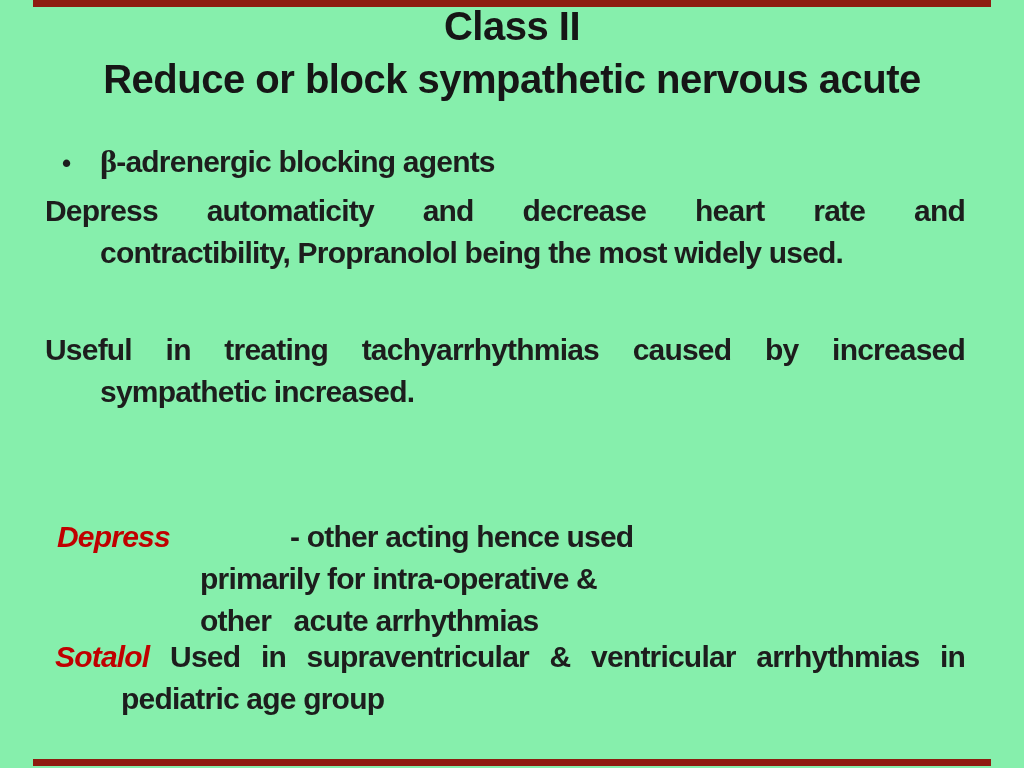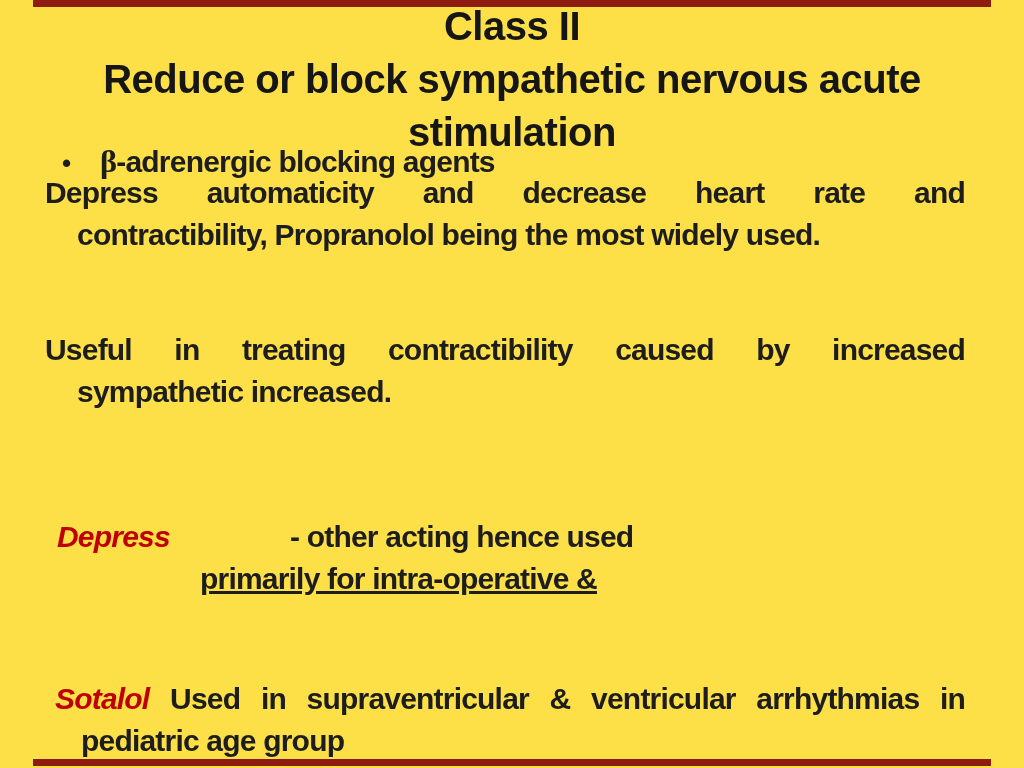--- a/index.html
+++ b/index.html
@@ -1,19 +1,19 @@
 <!DOCTYPE html>
 <html><head>
 <meta charset="utf-8">
 <style>
   html,body { margin:0; padding:0; background:#ffffff; }
   .slide {
     position:relative;
     width:1024px; height:768px;
-    background:#fde047;
+    background:#86efac;
     overflow:hidden;
     font-family:"Liberation Sans", sans-serif;
     font-weight:700;
     color:#1d1d1d;
   }
   .accent-bar {
     position:absolute;
     left:33px; width:958px; height:7px;
     background:#8e1c10;
   }
@@ -31,73 +31,73 @@
   .body-block {
     position:absolute; left:45px; right:59px;
     font-size:30px; line-height:42px;
     letter-spacing:-0.8px;
   }
 
   .jline {
     text-align:justify;
     text-align-last:justify;
   }
-  .cont { margin-left:32px; }
-  .cont-wide { margin-left:36px; }
+  .cont { margin-left:55px; }
+  .cont-wide { margin-left:76px; }
 
   .bullet-row { left:62px; right:59px; }
   .bullet-marker { display:inline-block; width:38px; font-size:26px; }
   .beta-symbol { font-family:"Liberation Serif", serif; font-size:1.08em; }
 
   .drug-red {
     color:#c00000;
     font-style:italic;
   }
   .esmolol-drug {
     display:inline-block;
     box-sizing:border-box;
     padding-left:12px;
     width:245px;
   }
-  .esmolol-cont { margin-left:155px;text-decoration:underline; }
+  .esmolol-cont { margin-left:155px; }
   .pre { white-space:pre-wrap; }
   .sotalol-first { text-indent:10px; }
 </style>
 </head>
 <body>
 
 <div class="slide">
 
   <div class="accent-bar top"></div>
 
   <div class="title">
     <div>Class II</div>
     <div>Reduce or block sympathetic nervous acute</div>
-    <div>stimulation</div>
   </div>
 
   <div class="body-block bullet-row" style="top:140px;">
     <span class="bullet-marker">•</span><span class="beta-symbol">β</span><span>-adrenergic blocking agents</span>
   </div>
 
-  <div class="body-block" style="top:172px;">
+  <div class="body-block" style="top:190px;">
     <div class="jline">Depress automaticity and decrease heart rate and</div>
     <div class="cont">contractibility, Propranolol being the most widely used.</div>
   </div>
 
   <div class="body-block" style="top:329px;">
-    <div class="jline">Useful in treating contractibility caused by increased</div>
+    <div class="jline">Useful in treating tachyarrhythmias caused by increased</div>
     <div class="cont">sympathetic increased.</div>
   </div>
 
   <div class="body-block" style="top:516px;">
     <div><span class="drug-red esmolol-drug">Depress</span><span>- other acting hence used</span></div>
     <div class="esmolol-cont">primarily for intra-operative &amp;</div>
+    <div class="esmolol-cont pre">other   acute arrhythmias</div>
   </div>
 
-  <div class="body-block" style="top:678px;">
+  <div class="body-block" style="top:636px;">
     <div class="jline sotalol-first"><span class="drug-red">Sotalol</span> <span>Used in supraventricular &amp; ventricular arrhythmias in</span></div>
     <div class="cont-wide">pediatric age group</div>
   </div>
 
   <div class="accent-bar bottom"></div>
 
 </div>
 
 </body></html>

